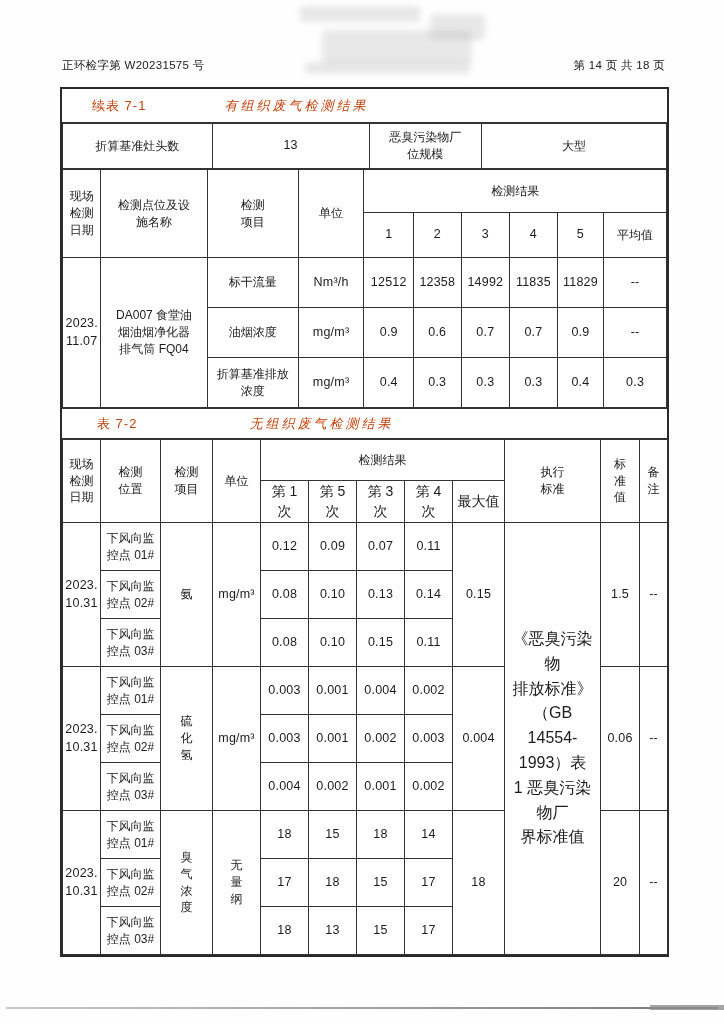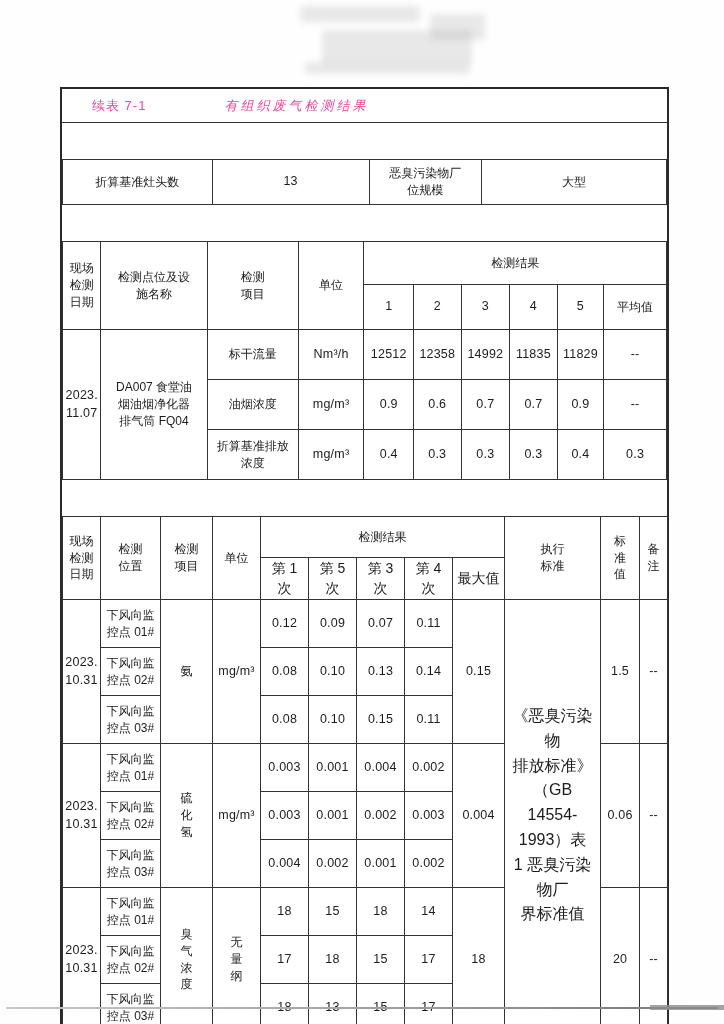--- a/index.html
+++ b/index.html
@@ -17,27 +17,27 @@
 
   
   .pagehead{position:absolute;top:57px;left:62px;right:59px;height:16px;
     display:flex;justify-content:space-between;align-items:center;
     font-size:11.5px;color:#222;letter-spacing:.3px;}
 
   
   .doc{position:absolute;left:60px;top:87px;width:605px;border:2px solid #2a2a2a;background:#fff;}
 
   .title-row{display:flex;align-items:center;height:33px;border-bottom:1px solid #333;
-    font-size:13px;color:#ec4899;}
+    font-size:13px;color:#c2410c;}
   .title-row .tl{margin-left:30px;letter-spacing:1px;}
   .title-row .tt{margin-left:78px;letter-spacing:3px;font-style:italic;}
   .title-row.t2 .tl{margin-left:35px;}
   .title-row.t2 .tt{margin-left:112px;}
 
-  table{border-collapse:collapse;table-layout:fixed;width:100%;margin-top:36px;}
+  table{border-collapse:collapse;table-layout:fixed;width:100%;}
   td{border:1px solid #333;text-align:center;vertical-align:middle;
      padding:1px 2px;font-size:12px;line-height:1.4;color:#1c1c1c;
      white-space:pre-line;overflow:hidden;}
   .num{font-size:12.5px;letter-spacing:.2px;}
   .small{font-size:14px;}
   tr.h42 td{height:42px;} tr.h40 td{height:40px;} tr.h47 td{height:47px;}
   tr.h38 td{height:38px;} tr.h35 td{height:35px;} tr.h45 td{height:45px;}
   .std-cell{font-size:16px;line-height:1.55;}
 
   
@@ -48,20 +48,24 @@
 </head>
 <body>
 
 <div class="page">
 
   <div class="smudge" style="left:300px;top:6px;width:120px;height:16px;"></div>
   <div class="smudge" style="left:322px;top:30px;width:150px;height:34px;"></div>
   <div class="smudge" style="left:305px;top:62px;width:165px;height:12px;"></div>
   <div class="smudge" style="left:430px;top:14px;width:55px;height:26px;"></div>
 
+  <div class="pagehead">
+    <span>正环检字第 W20231575 号</span>
+    <span>第 14 页 共 18 页</span>
+  </div>
 
   <div class="doc">
 
     <div class="title-row">
       <span class="tl">续表 7-1</span>
       <span class="tt">有组织废气检测结果</span>
     </div>
 
     <table>
       <colgroup>
@@ -146,20 +150,24 @@
         <td class="num">0.4</td>
         <td class="num">0.3</td>
         <td class="num">0.3</td>
         <td class="num">0.3</td>
         <td class="num">0.4</td>
         <td class="num">0.3</td>
       </tr>
     </tbody>
       </table>
 
+    <div class="title-row t2" style="height:29px;border-top:1px solid #333;">
+      <span class="tl">表 7-2</span>
+      <span class="tt">无组织废气检测结果</span>
+    </div>
 
     <table>
       <colgroup>
         <col style="width:38px">
           <col style="width:60px">
           <col style="width:52px">
           <col style="width:48px">
         <col style="width:48px">
           <col style="width:48px">
           <col style="width:48px">

